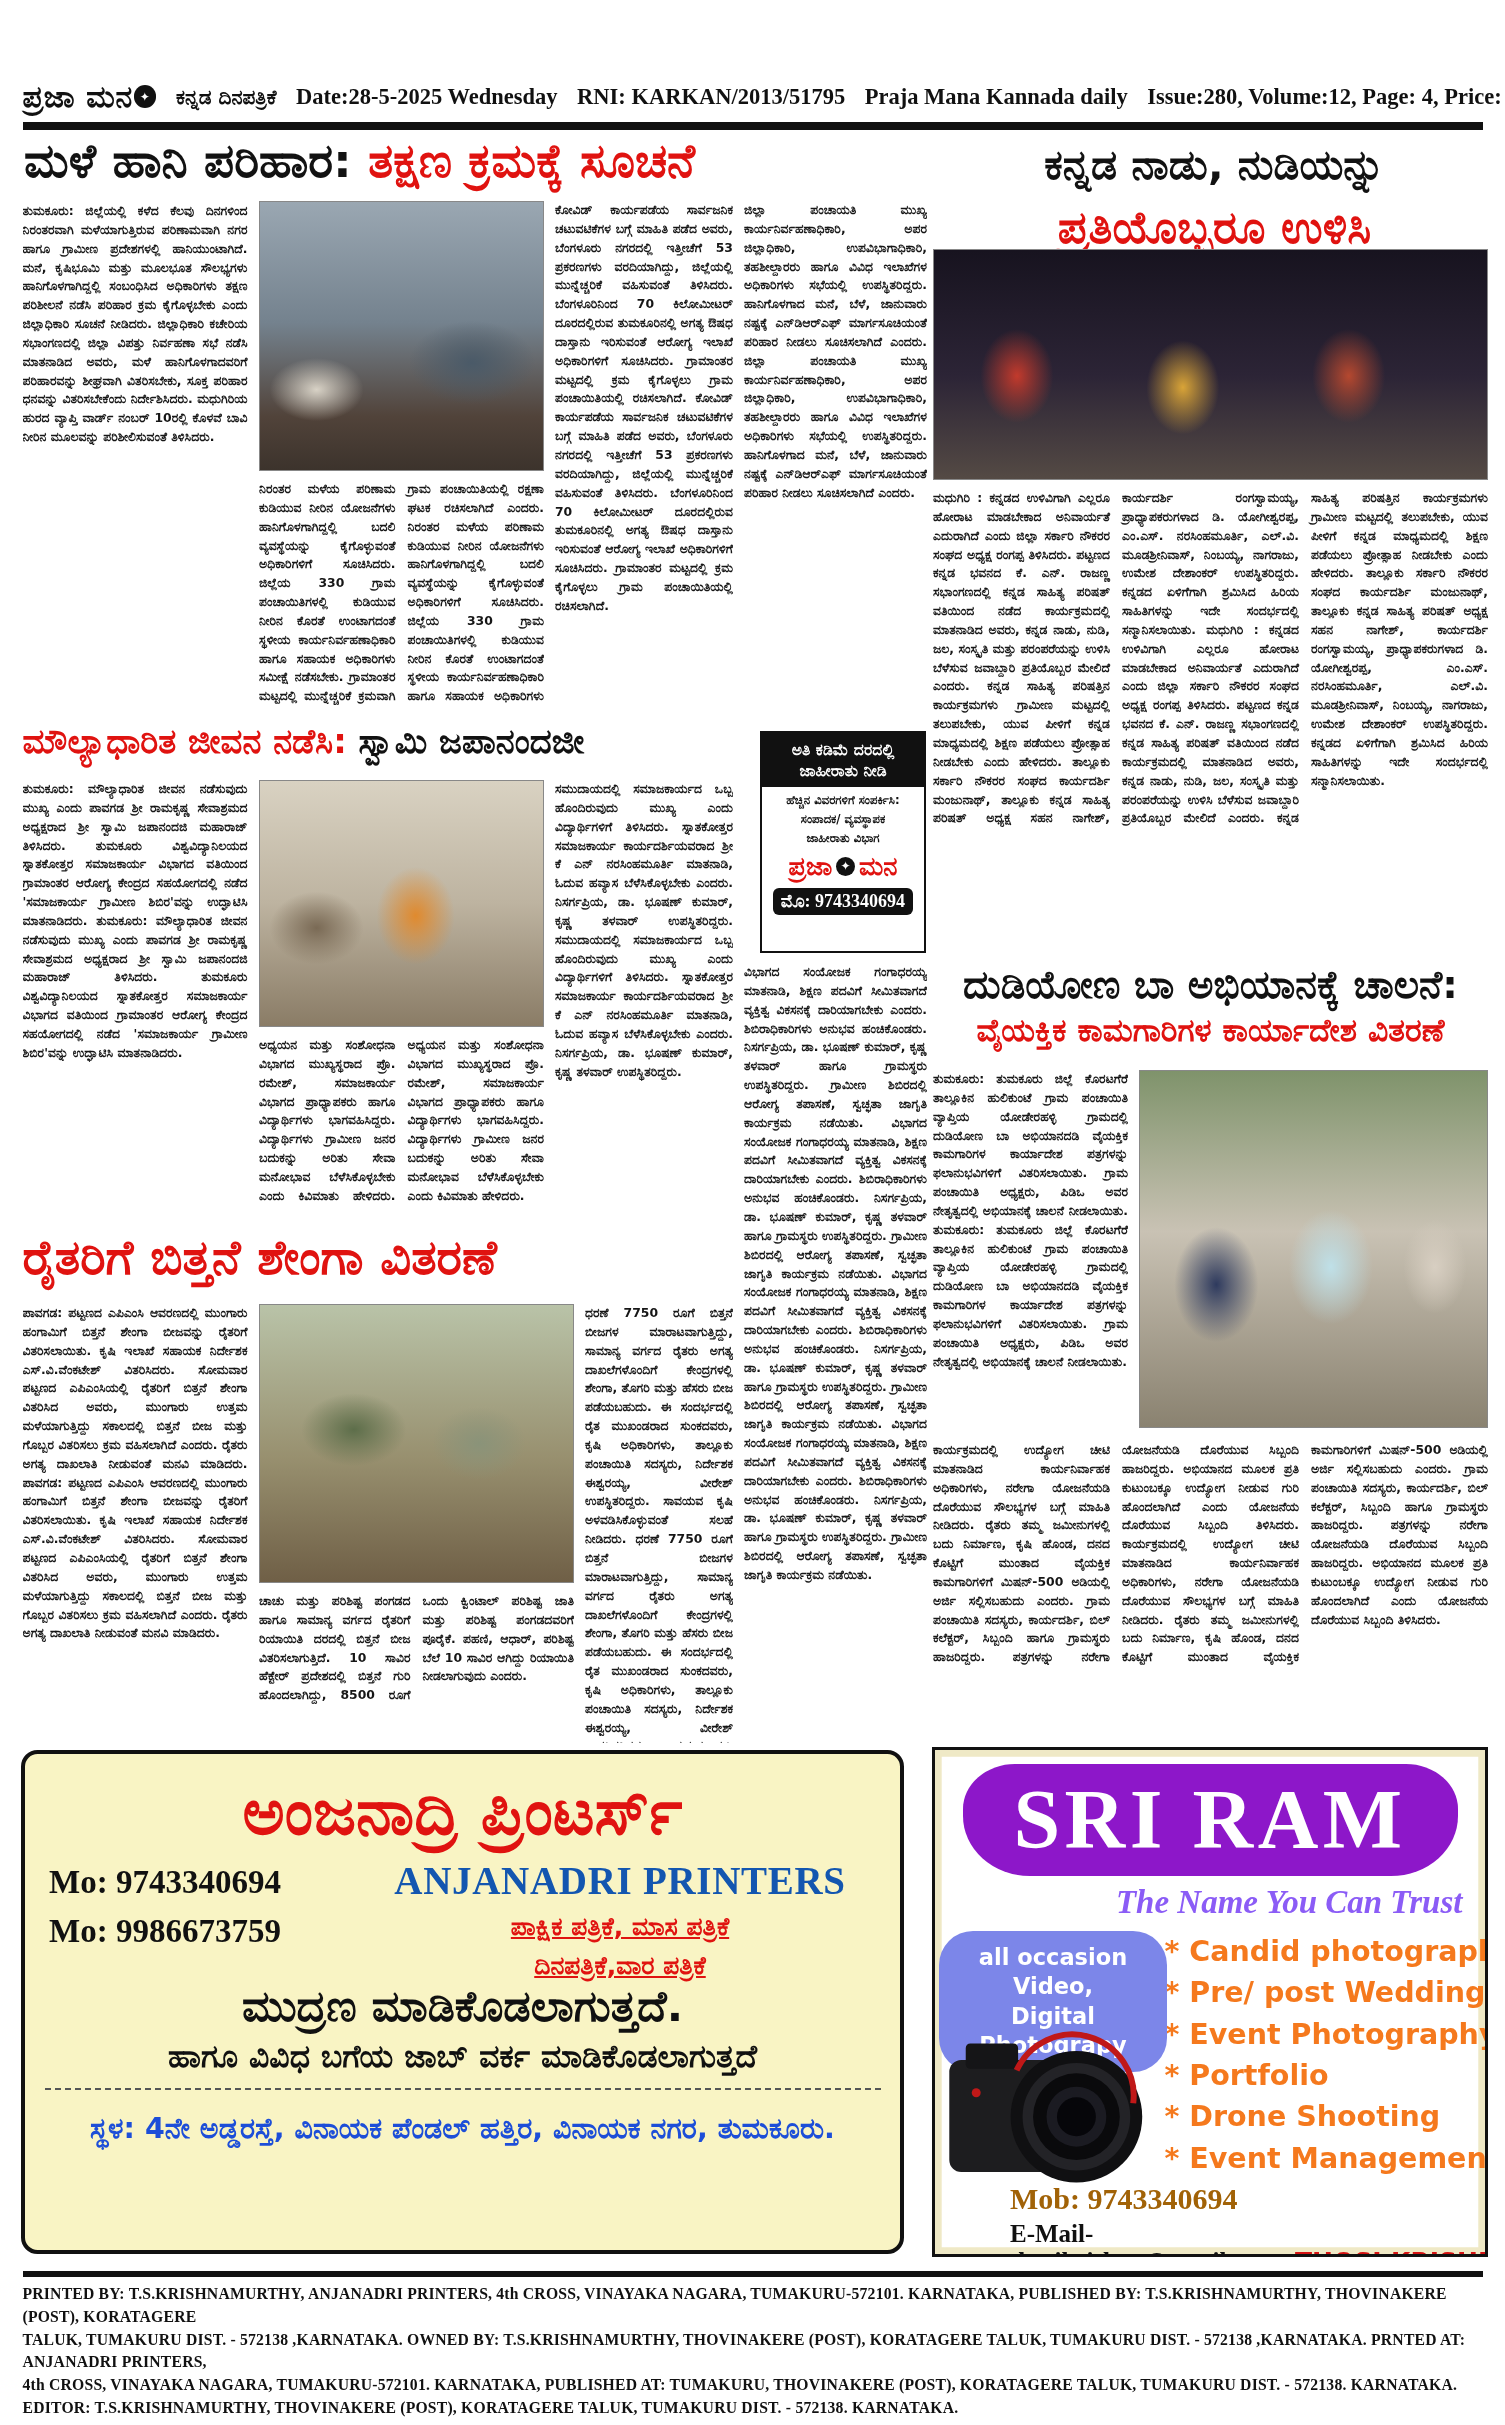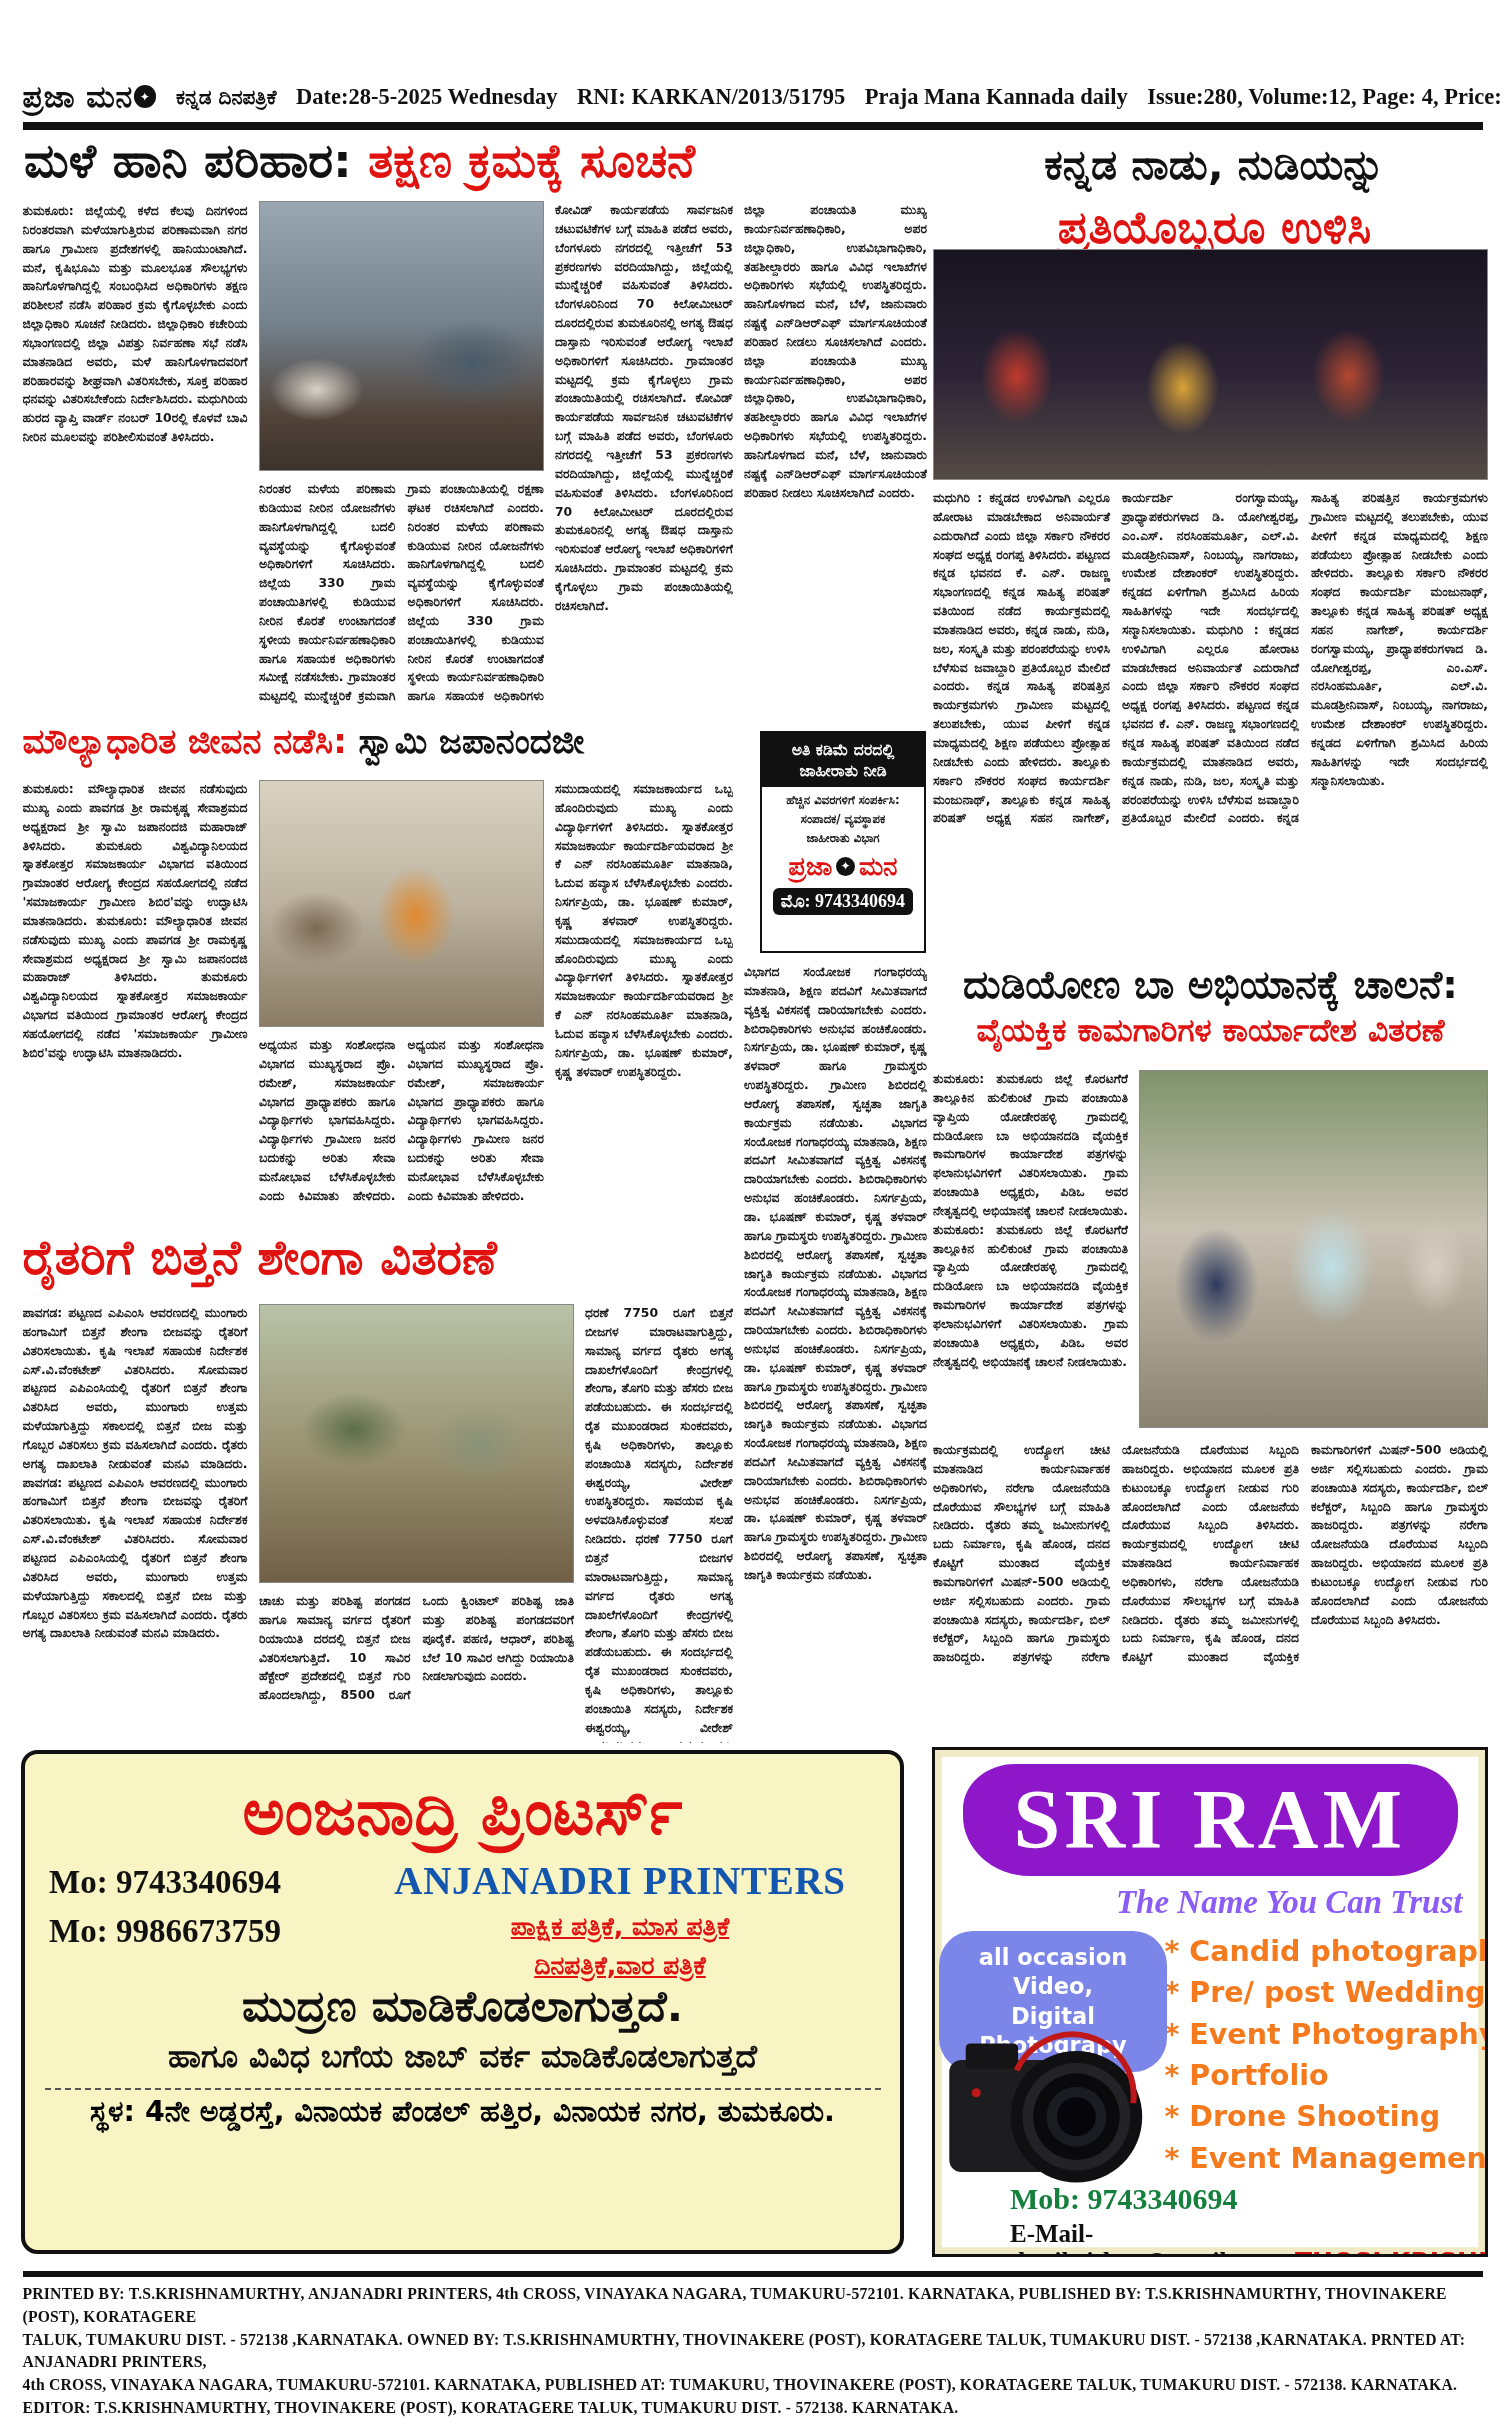--- a/index.html
+++ b/index.html
@@ -75,39 +75,39 @@
   .anj-title { text-align:center; font-size:64px; font-weight:bold; color:#e01310; margin-top:21px; }
   .anj-row { display:flex; margin-top:7.5px; }
   .anj-phones { width:315px; padding-left:24px; font-family:"Liberation Serif", serif; font-weight:bold;
     color:#111; font-size:33px; line-height:1.5; }
   .anj-mid { flex:1; text-align:center; }
   .anj-en { color:#1356b0; font-weight:bold; font-size:39px; font-family:"Liberation Serif", serif; letter-spacing:0.7px; }
   .anj-red-line { color:#e01310; font-weight:bold; font-size:25px; text-decoration:underline; margin-top:9px; }
   .anj-big { text-align:center; color:#111; font-weight:bold; font-size:43px; }
   .anj-sub { text-align:center; color:#111; font-weight:bold; font-size:31.5px; margin-top:6px; }
   .anj-divider { border-top:2.2px dashed #555; margin:13.5px 19.5px 0 19.5px; }
-  .anj-addr { text-align:center; color:#000000; font-weight:bold; font-size:28.5px; margin-top:5px; }
+  .anj-addr { text-align:center; color:#1d4ed8; font-weight:bold; font-size:28.5px; margin-top:22px; }
 
   
   .sr-ad { position:absolute; left:932px; top:1747px; width:556px; height:510px; background:#fff;
     border:3px solid #111; box-shadow:inset 0 0 0 6.7px #efe9c6; overflow:hidden; }
   .sr-banner { margin:13.5px auto 0 auto; width:495px; height:112px; background:#8d17c9;
     border-radius:52px 52px 67px 67px / 45px 45px 60px 60px; display:flex; align-items:center; justify-content:center; }
   .sr-banner-text { color:#fff; font-family:"Liberation Serif", serif; font-weight:bold; font-size:84px;
     letter-spacing:4.5px; }
   .sr-trust { text-align:right; padding-right:22.5px; color:#8b5cf6; font-size:33px; font-weight:bold;
     font-family:"Liberation Serif", serif; font-style:italic; margin-top:8px; }
   .sr-mid { display:flex; margin-top:10.5px; }
   .sr-left { width:225px; position:relative; }
   .sr-pill { margin-left:4px; width:228px; background:#7c86e9; border-radius:34px; color:#fff;
     font-weight:bold; font-size:22.5px; text-align:center; padding:12px 16px; line-height:1.3; }
   .sr-items { flex:1; padding-left:4.5px; }
   .sr-item { color:#f5791d; font-weight:bold; font-size:28.5px; line-height:1.45; white-space:nowrap; }
   .sr-cam { position:absolute; left:7.5px; top:90px; }
-  .sr-mob { font-family:"Liberation Serif", serif; font-weight:bold; color:#15803d; font-size:30px; }
+  .sr-mob { font-family:"Liberation Serif", serif; font-weight:bold; color:#a16207; font-size:30px; }
   .sr-mail { font-family:"Liberation Serif", serif; font-weight:bold; color:#111; font-size:25px; margin-top:4.5px; }
   .sr-name { color:#d41212; font-weight:bold; font-size:25px; }
 
   
   .footer-rule { position:absolute; left:22.5px; top:2271px; width:1460px; height:6px; background:#111; }
   .footer { position:absolute; left:22.5px; top:2283px; width:1460px; font-family:"Liberation Serif", serif;
     color:#111; font-size:15.7px; font-weight:bold; line-height:1.45; letter-spacing:0.2px; }
 
   .abs { position:absolute; }
 </style>

